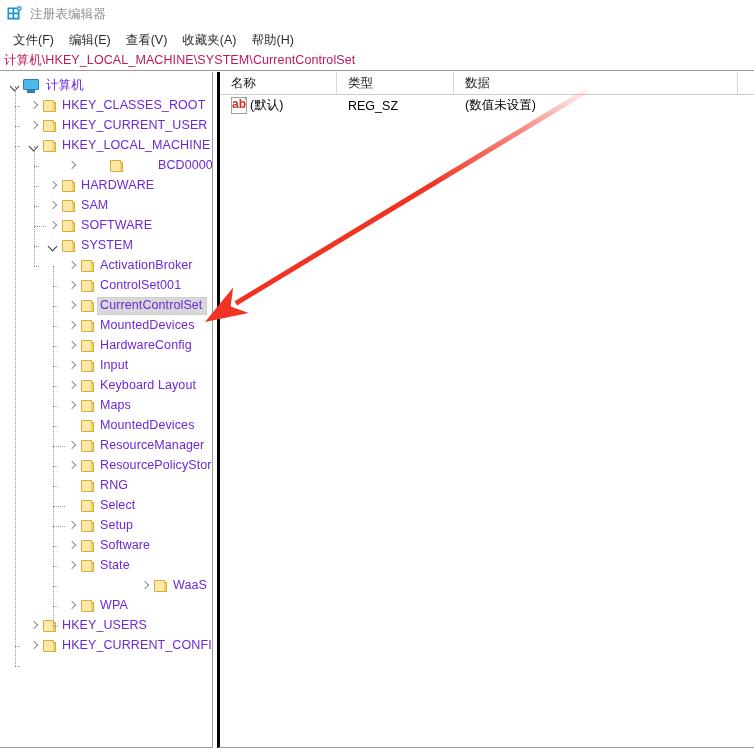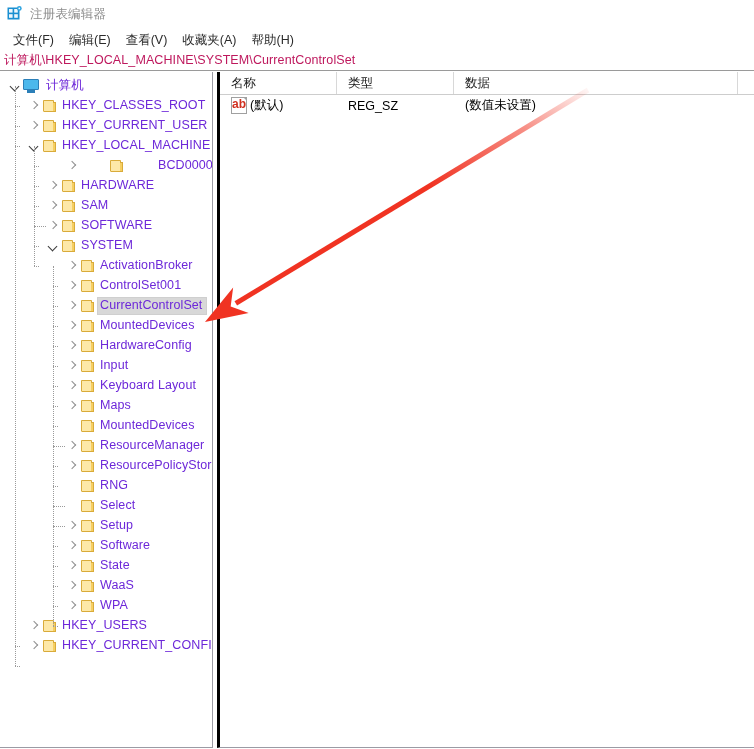--- a/index.html
+++ b/index.html
@@ -453,21 +453,21 @@
           <div class="tree-row" style="padding-left: 64px;">
             <span class="twisty collapsed"></span>
             <span class="folder"></span>
             <span class="label">Software</span>
           </div>
           <div class="tree-row" style="padding-left: 64px;">
             <span class="twisty collapsed"></span>
             <span class="folder"></span>
             <span class="label">State</span>
           </div>
-          <div class="tree-row" style="padding-left: 64px;">
+          <div class="tree-row" style=" justify-content: flex-end;">
             <span class="twisty collapsed"></span>
             <span class="folder"></span>
             <span class="label">WaaS</span>
           </div>
           <div class="tree-row" style="padding-left: 64px;">
             <span class="twisty collapsed"></span>
             <span class="folder"></span>
             <span class="label">WPA</span>
           </div>
           <div class="tree-row" style="padding-left: 26px;">

